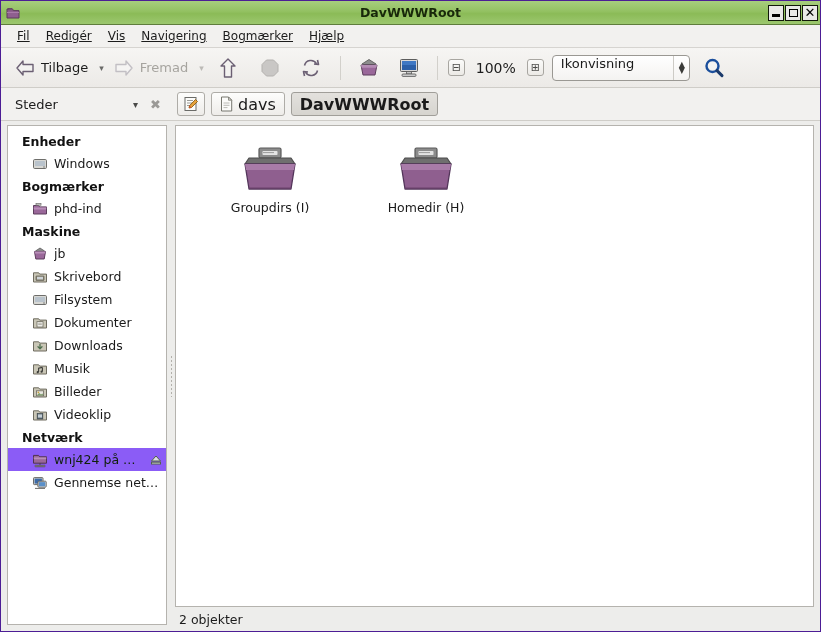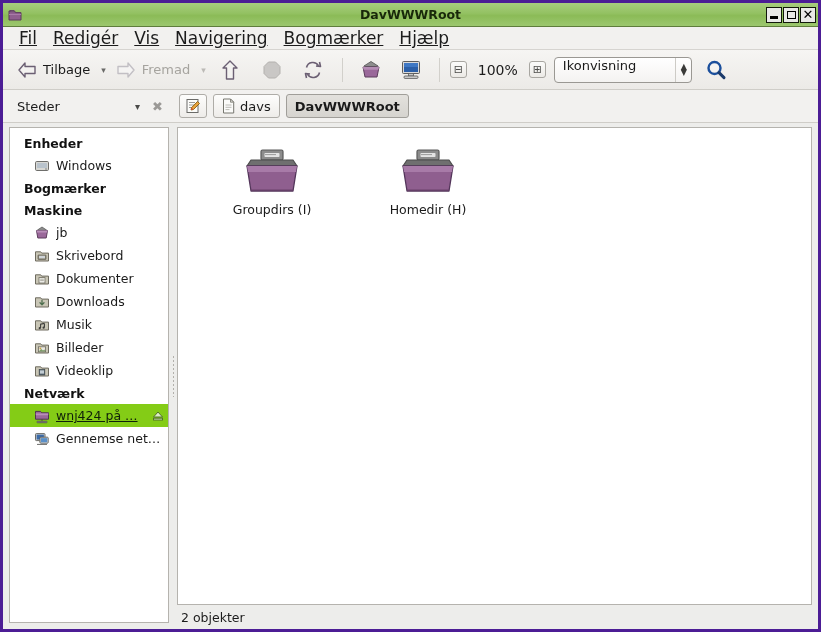--- a/index.html
+++ b/index.html
@@ -11,21 +11,21 @@
     font-family: "DejaVu Sans", "Liberation Sans", sans-serif;
     font-size: 12.5px;
     color: #1a1a1a;
     -webkit-font-smoothing: antialiased;
   }
   .window {
     position: relative;
     width: 821px;
     height: 632px;
     box-sizing: border-box;
-    border: 3px solid #4c1d95;
+    border: 1px solid #4c1d95;
     background: #ededeb;
     display: flex;
     flex-direction: column;
     overflow: hidden;
   }
 
   
   .titlebar {
     height: 24px;
     flex: 0 0 24px;
@@ -93,21 +93,21 @@
     height: 23px;
     background: #f2f1ef;
     border-bottom: 1px solid #d6d4d0;
     display: flex;
     align-items: center;
     padding-left: 8px;
     box-sizing: border-box;
   }
   .menu-item {
     padding: 2px 8px 2px 8px;
-    font-size: 17px;
+    font-size: 12px;
     color: #1c1c1c;
     cursor: default;
   }
   .menu-item u { text-decoration: underline; }
 
   
   .toolbar {
     flex: 0 0 40px;
     height: 40px;
     background: linear-gradient(to bottom, #f6f5f3 0%, #eceae7 100%);
@@ -220,21 +220,21 @@
   }
   .crumb-btn {
     display: flex;
     align-items: center;
     gap: 5px;
     height: 24px;
     padding: 0 8px;
     border: 1px solid #aeaca7;
     border-radius: 3px;
     background: linear-gradient(to bottom,#fdfdfc,#eeece9);
-    font-size: 13px;
+    font-size: 16px;
     box-sizing: border-box;
     cursor: default;
   }
   .crumb-btn.edit { padding: 0 5px; }
   .crumb-btn.active {
     font-weight: bold;
     background: linear-gradient(to bottom,#e3e1dd,#d6d4cf);
     border-color: #a09e99;
   }
 
@@ -273,23 +273,22 @@
     align-items: center;
     gap: 6px;
     height: 23px;
     padding: 0 4px 0 24px;
     font-size: 12.5px;
     color: #1a1a1a;
     cursor: default;
     box-sizing: border-box;
   }
   .sb-item.selected {
-    background: #84cc16;
+    background: #8b5cf6;
     color: #10200a;
-    text-decoration: underline;
   }
   .sb-label {
     flex: 1;
     overflow: hidden;
     white-space: nowrap;
   }
   .sb-eject {
     flex: 0 0 12px;
     opacity: .85;
   }
@@ -540,20 +539,30 @@
               <rect x="3" y="5" width="10" height="5" rx=".6" fill="#b9c3cc"></rect>
               <circle cx="12" cy="11" r=".8" fill="#7a7a77"></circle>
             </svg>
           </span>
           <span class="sb-label">Windows</span>
         </div>
 
 
         <div class="sb-head">Bogmærker</div>
 
+        <div class="sb-item">
+          <span>
+            <svg class="icon-svg" width="16" height="16" viewBox="0 0 16 16">
+              <path d="M1.5 4.5h5l1.2 1.4h6.8V13h-13z" fill="#9a689a" stroke="#5c3d5c" stroke-width="1" stroke-linejoin="round"></path>
+              <path d="M1.5 6.5h13L14 8.4H2z" fill="#b98fb9"></path>
+              <rect x="4" y="2.6" width="5" height="1.6" fill="#c9c9c7" stroke="#6e6e6b" stroke-width=".7"></rect>
+            </svg>
+          </span>
+          <span class="sb-label">phd-ind</span>
+        </div>
 
         <div class="sb-head">Maskine</div>
 
         <div class="sb-item">
           <span>
             <svg class="icon-svg" width="16" height="16" viewBox="0 0 16 16">
               <path d="M3.5 5 L8 2 L12.5 5 L11 5.4 H5 Z" fill="#8d8d8d" stroke="#5c5c5c" stroke-width=".8" stroke-linejoin="round"></path>
               <path d="M2.5 5.6h11L12.2 13H3.8z" fill="#9a689a" stroke="#5c3d5c" stroke-width="1" stroke-linejoin="round"></path>
               <path d="M2.5 5.6h11l-.4 2H2.9z" fill="#b98fb9"></path>
             </svg>
@@ -565,20 +574,30 @@
           <span>
             <svg class="icon-svg" width="16" height="16" viewBox="0 0 16 16">
               <path d="M1.5 3.8h5.2l1 1.3h6.8V13h-13z" fill="#c9c6b6" stroke="#6e6b5f" stroke-width="1" stroke-linejoin="round"></path>
               <rect x="4" y="7" width="8" height="4.4" rx=".5" fill="#8a8775" stroke="#5b5950" stroke-width=".7"></rect>
               <rect x="5" y="7.8" width="6" height="2.6" fill="#cfd4d8"></rect>
             </svg>
           </span>
           <span class="sb-label">Skrivebord</span>
         </div>
 
+        <div class="sb-item">
+          <span>
+            <svg class="icon-svg" width="16" height="16" viewBox="0 0 16 16">
+              <rect x="1.5" y="3.5" width="13" height="9" rx="1.2" fill="#d8d8d4" stroke="#6e6e6b" stroke-width="1"></rect>
+              <rect x="3" y="5" width="10" height="5" rx=".6" fill="#b9c3cc"></rect>
+              <circle cx="12" cy="11" r=".8" fill="#7a7a77"></circle>
+            </svg>
+          </span>
+          <span class="sb-label">Filsystem</span>
+        </div>
 
         <div class="sb-item">
           <span>
             <svg class="icon-svg" width="16" height="16" viewBox="0 0 16 16">
               <path d="M1.5 3.8h5.2l1 1.3h6.8V13h-13z" fill="#c9c6b6" stroke="#6e6b5f" stroke-width="1" stroke-linejoin="round"></path>
               <rect x="5" y="6.6" width="6" height="5.4" fill="#f4f3ee" stroke="#6e6b5f" stroke-width=".8"></rect>
               <path d="M6.2 8.2h3.6M6.2 9.6h3.6" stroke="#9c9a90" stroke-width=".8"></path>
             </svg>
           </span>
           <span class="sb-label">Dokumenter</span>

